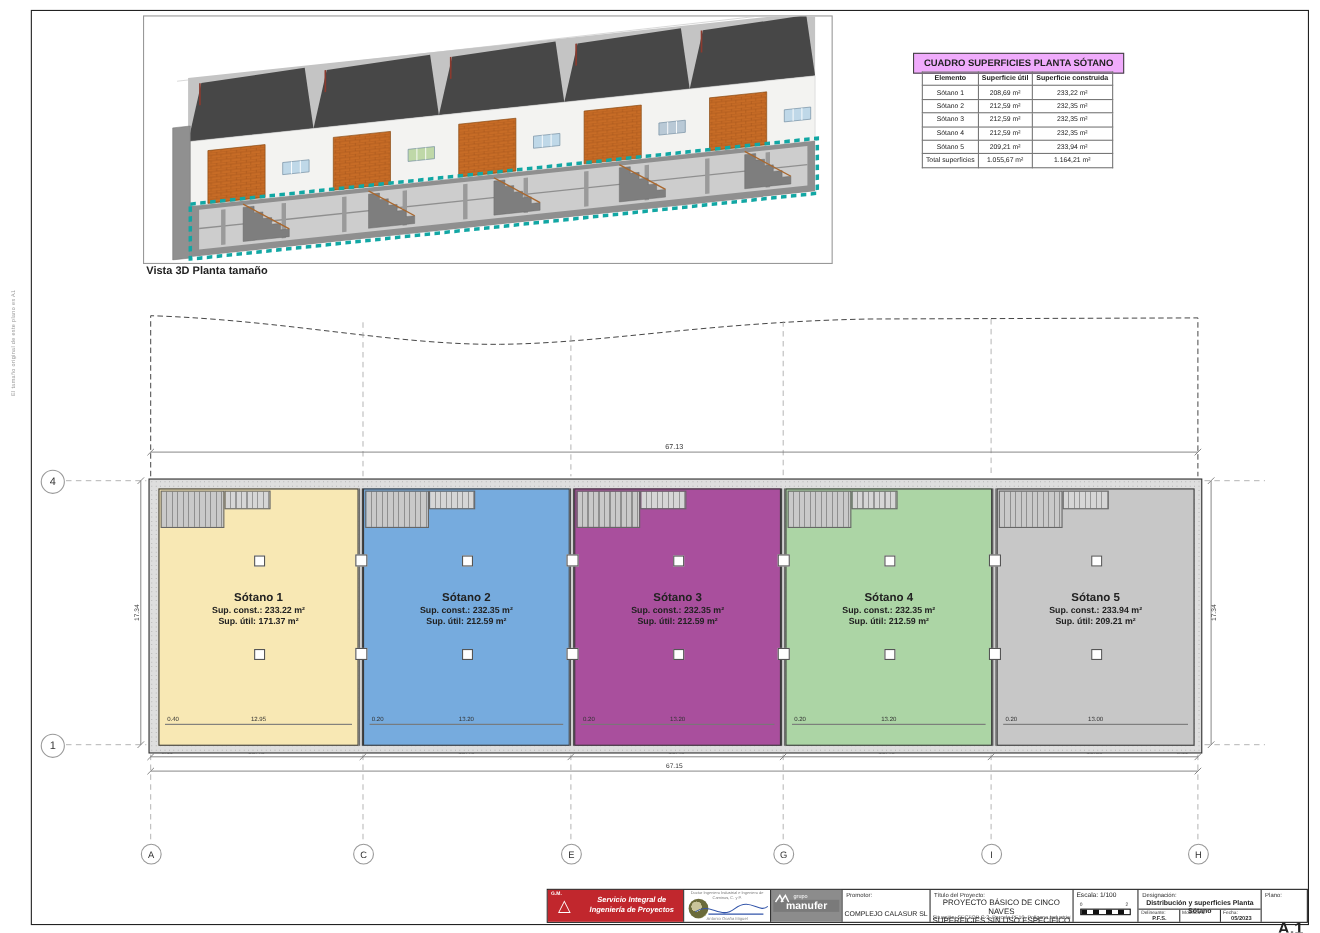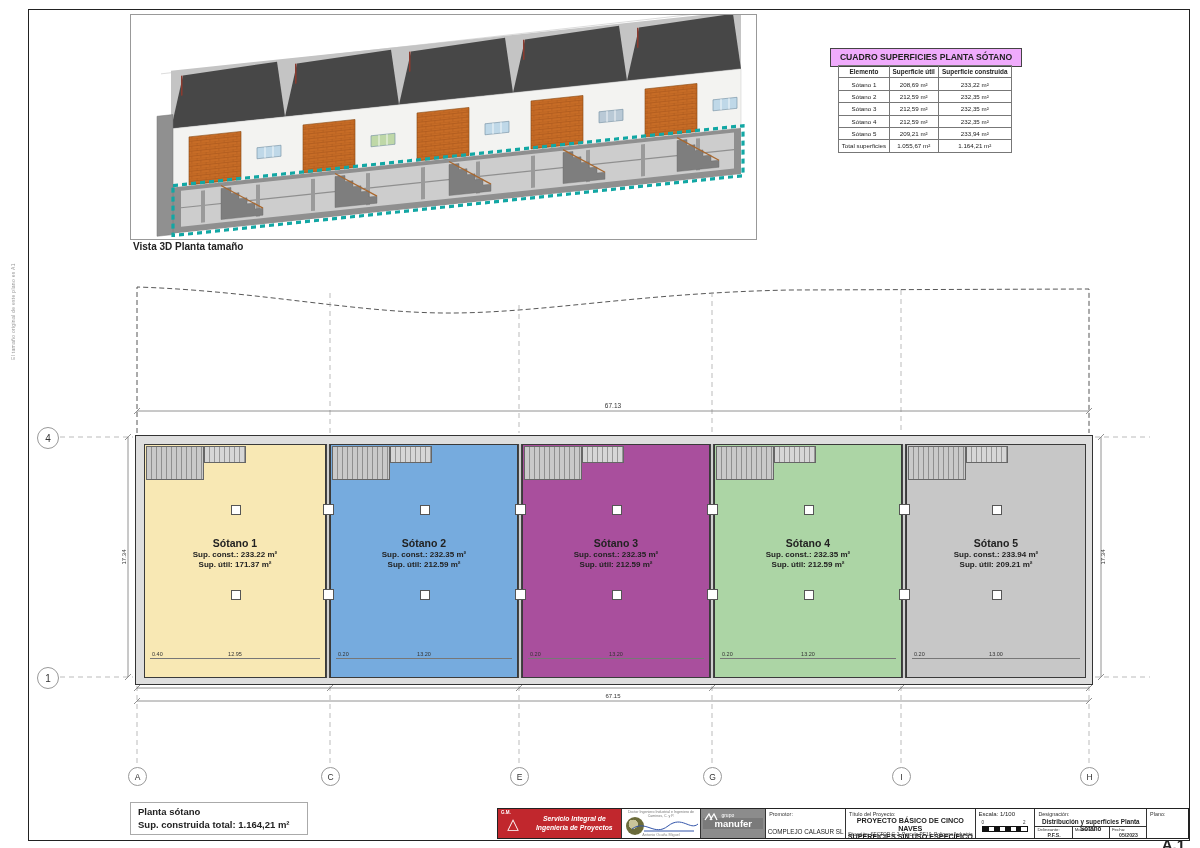--- a/index.html
+++ b/index.html
@@ -64,21 +64,21 @@
   .seal{position:absolute;left:4px;top:8px;width:18px;height:18px;border-radius:50%;
         background:radial-gradient(circle at 40% 40%, #c9c49a 0 30%, #6b6b3a 31% 70%, #8a8a55 71%);}
   .stamp-name{position:absolute;bottom:1px;left:2px;right:2px;font-size:3.8px;color:#888;text-align:center;}
   .c-manu{width:65px;background:#8C8C8C;color:#fff;text-align:center;}
   .manu-top{font-size:5px;margin-top:3px;text-align:left;padding-left:20px;}
   .manu-name{font-size:9.5px;font-weight:bold;background:#7a7a7a;margin:0 2px;}
   .c-prom{width:80px;}
   .lab{position:absolute;top:2px;left:3px;font-size:5.4px;color:#333;}
   .prom-val{position:absolute;bottom:3px;left:0;width:100%;text-align:center;font-size:6.3px;color:#222;}
   .c-proj{width:130px;}
-  .proj-lines{position:absolute;top:8px;left:0;width:100%;text-align:center;font-size:7.2px;font-weight:bold;line-height:1.1;}
+  .proj-lines{position:absolute;top:8px;left:0;width:100%;text-align:center;font-size:7.2px;font-weight:normal;line-height:1.1;}
   .proj-sit{position:absolute;bottom:1px;left:2px;right:2px;font-size:4.8px;color:#333;white-space:nowrap;overflow:hidden;}
   .c-esc{width:60px;}
   .esc-line{position:absolute;top:2px;left:3px;font-size:6px;}
   .sbar-nums{position:absolute;top:11px;left:6px;width:44px;display:flex;justify-content:space-between;font-size:4.5px;color:#333;}
   .sbar{position:absolute;top:17px;left:6px;width:44px;height:4px;border:0.7px solid #111;
         background:repeating-linear-gradient(90deg,#111 0 5.5px,#fff 5.5px 11px);}
   .c-des{width:112px;}
   .des-val{position:absolute;top:9px;left:0;width:100%;text-align:center;font-size:6.3px;font-weight:bold;}
   .des-bot{position:absolute;bottom:0;left:0;width:100%;height:11px;border-top:0.7px solid #333;display:flex;}
   .des-bot div{flex:1;border-left:0.7px solid #333;font-size:4.4px;color:#333;padding:1px 1px 0 2px;box-sizing:border-box;line-height:1.1;}
@@ -317,24 +317,20 @@
 
   <div class="gbub gbubL" style="left:37px;top:427px">4</div>
   <div class="gbub gbubL" style="left:37px;top:667px">1</div>
   <div class="gbub" style="left:128px;top:767px">A</div>
   <div class="gbub" style="left:321px;top:767px">C</div>
   <div class="gbub" style="left:510px;top:767px">E</div>
   <div class="gbub" style="left:703px;top:767px">G</div>
   <div class="gbub" style="left:892px;top:767px">I</div>
   <div class="gbub" style="left:1080px;top:767px">H</div>
 
-  <div class="sumbox">
-    <div class="l1">Planta sótano</div>
-    <div class="l2">Sup. construida total: 1.164,21 m²</div>
-  </div>
 
   <div class="tblock">
     <div class="tcell c-logo">
       <span class="gm">G.M.</span>
       <span class="tri">△</span>
       <div class="logotext">
         <div>Servicio Integral de</div>
         <div>Ingeniería de Proyectos</div>
       </div>
     </div>

